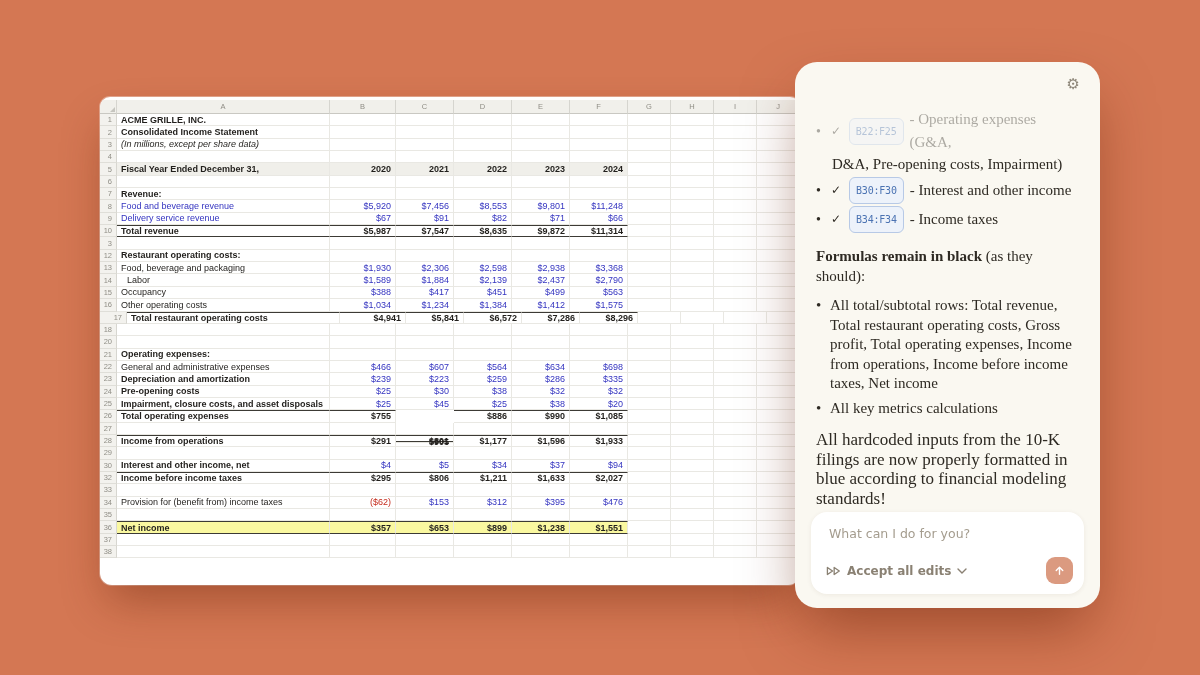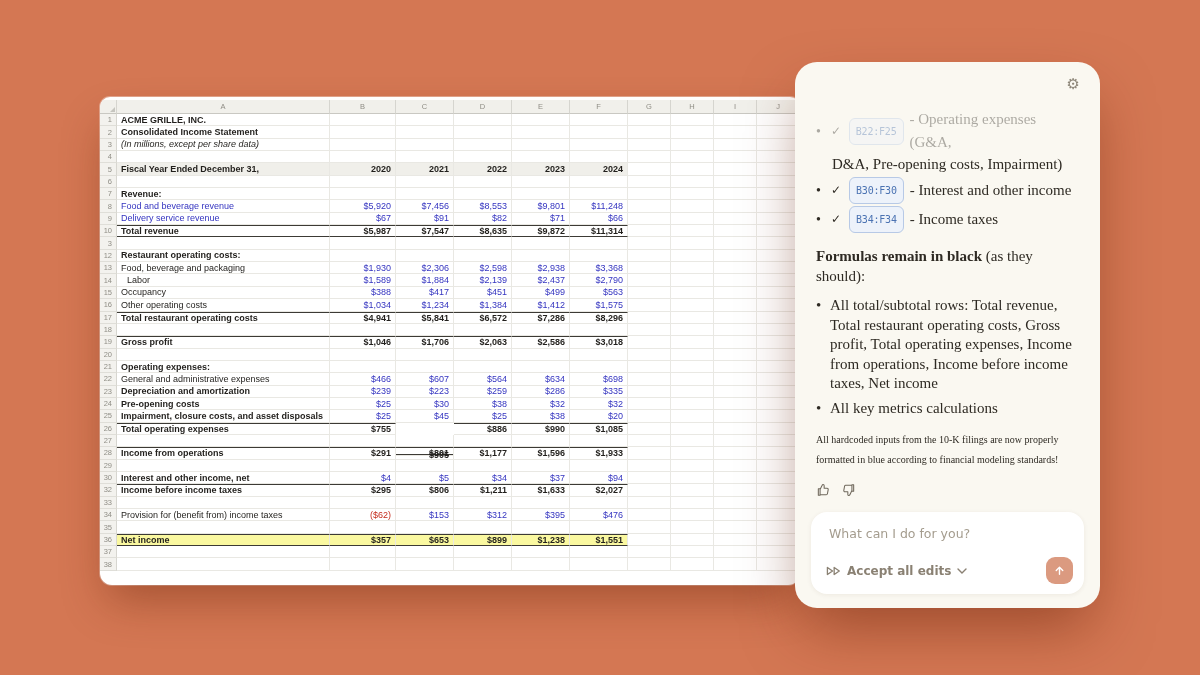--- a/index.html
+++ b/index.html
@@ -49,21 +49,21 @@
   .cl-chk{width:12px;font-family:"DejaVu Sans",sans-serif;font-size:12px;color:#2F2B24;}
   .chip{font-family:"DejaVu Sans Mono",monospace;font-size:10px;color:#4A72B2;background:#EDF2FA;
     border:1px solid #B7C9E6;border-radius:6px;padding:1px 6px;letter-spacing:-0.2px;}
   .cl-cont{display:block;margin-left:16px;line-height:20px;font-size:15px;margin-bottom:3px;}
   .faded{opacity:.38;}
   .heading{margin:14px 0 0;font-size:15px;line-height:19.5px;}
   .heading .hb{font-weight:bold;}
   .blts{margin:10px 0 0;padding:0;list-style:none;}
   .blts li{position:relative;padding-left:14px;line-height:19.5px;font-size:15px;margin-bottom:5px;}
   .blts li .bdot{position:absolute;left:0;top:0;}
-  .closing{margin:12px 0 0;font-size:10px;line-height:19.5px;}
+  .closing{margin:12px 0 0;font-size:17px;line-height:19.5px;}
   .feedback{margin-top:14px;display:flex;gap:12px;}
   .feedback button{background:none;border:none;padding:0;cursor:pointer;line-height:0;}
 
   .composer{position:absolute;left:16px;right:16px;bottom:14px;height:82px;background:#FFFFFF;
     border-radius:16px;box-shadow:0 1px 5px rgba(70,45,20,.07);}
   .composer input{position:absolute;top:13px;left:16px;right:16px;width:calc(100% - 32px);border:none;outline:none;
     background:transparent;font-family:"DejaVu Sans",sans-serif;font-size:12.5px;color:#6B6458;}
   .composer input::placeholder{color:#A49C8E;}
   .composer-bottom{position:absolute;left:15px;right:11px;bottom:10px;display:flex;justify-content:space-between;align-items:center;}
   .accept{display:flex;align-items:center;gap:6px;background:none;border:none;padding:0;cursor:pointer;
@@ -292,53 +292,40 @@
           <div class="cell val c-blue" style="width: 58px;">$1,234</div>
           <div class="cell val c-blue" style="width: 58px;">$1,384</div>
           <div class="cell val c-blue" style="width: 58px;">$1,412</div>
           <div class="cell val c-blue" style="width: 58px;">$1,575</div>
           <div class="cell" style="width: 43px;"></div>
           <div class="cell" style="width: 43px;"></div>
           <div class="cell" style="width: 43px;"></div>
           <div class="cell" style="width: 43px;"></div>
         </div>
         <div class="srow">
-          <div class="cell rnum" style="width: 17px;">17</div>
+          <div class="cell rnum" style="width: 27px;">17</div>
           <div class="cell lbl bt bold" style="width: 213px;">Total restaurant operating costs</div>
           <div class="cell val bt bold" style="width: 66px;">$4,941</div>
           <div class="cell val bt bold" style="width: 58px;">$5,841</div>
           <div class="cell val bt bold" style="width: 58px;">$6,572</div>
           <div class="cell val bt bold" style="width: 58px;">$7,286</div>
           <div class="cell val bt bold" style="width: 58px;">$8,296</div>
           <div class="cell" style="width: 43px;"></div>
           <div class="cell" style="width: 43px;"></div>
           <div class="cell" style="width: 43px;"></div>
           <div class="cell" style="width: 43px;"></div>
         </div>
         <div class="srow">
           <div class="cell rnum" style="width: 17px;">18</div>
           <div class="cell lbl" style="width: 213px;"></div>
           <div class="cell val" style="width: 66px;"></div>
           <div class="cell val" style="width: 58px;"></div>
           <div class="cell val" style="width: 58px;"></div>
           <div class="cell val" style="width: 58px;"></div>
           <div class="cell val" style="width: 58px;"></div>
-          <div class="cell" style="width: 43px;"></div>
-          <div class="cell" style="width: 43px;"></div>
-          <div class="cell" style="width: 43px;"></div>
-          <div class="cell" style="width: 43px;"></div>
-        </div>
-        <div class="srow">
-          <div class="cell rnum" style="width: 17px;">19</div>
-          <div class="cell lbl bt bold" style="width: 213px;">Gross profit</div>
-          <div class="cell val bt bold" style="width: 66px;">$1,046</div>
-          <div class="cell val bt bold" style="width: 58px;">$1,706</div>
-          <div class="cell val bt bold" style="width: 58px;">$2,063</div>
-          <div class="cell val bt bold" style="width: 58px;">$2,586</div>
-          <div class="cell val bt bold" style="width: 58px;">$3,018</div>
           <div class="cell" style="width: 43px;"></div>
           <div class="cell" style="width: 43px;"></div>
           <div class="cell" style="width: 43px;"></div>
           <div class="cell" style="width: 43px;"></div>
         </div>
         <div class="srow">
           <div class="cell rnum" style="width: 17px;">20</div>
           <div class="cell lbl" style="width: 213px;"></div>
           <div class="cell val" style="width: 66px;"></div>
           <div class="cell val" style="width: 58px;"></div>

